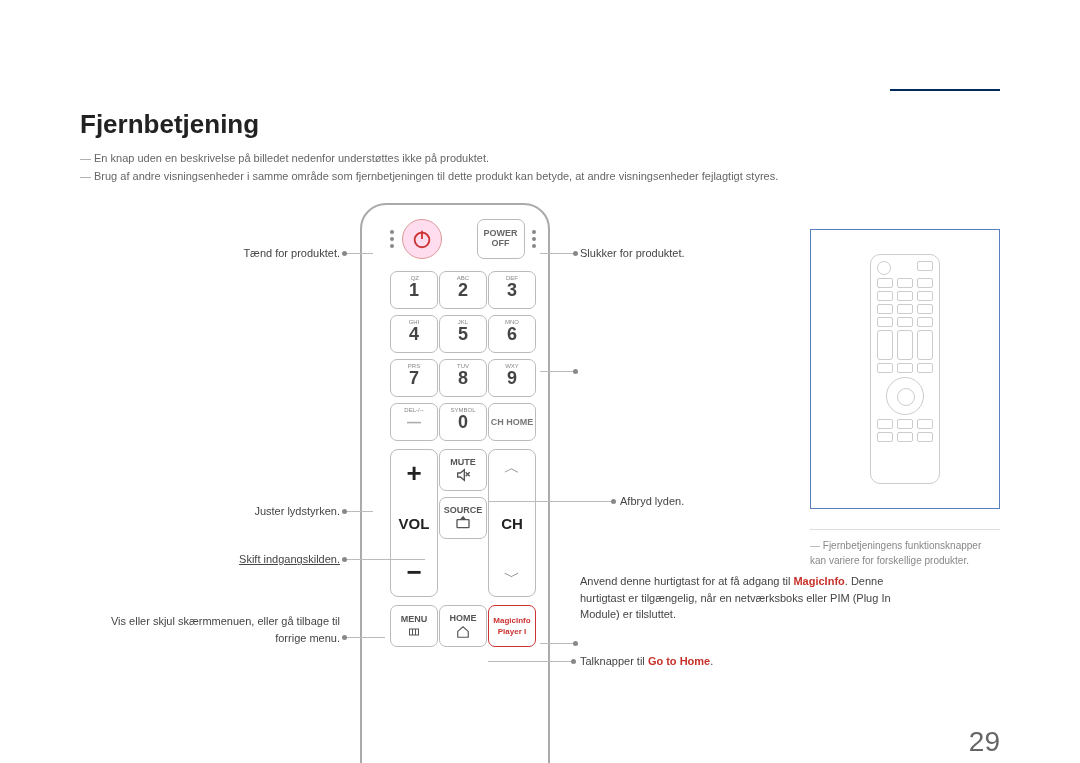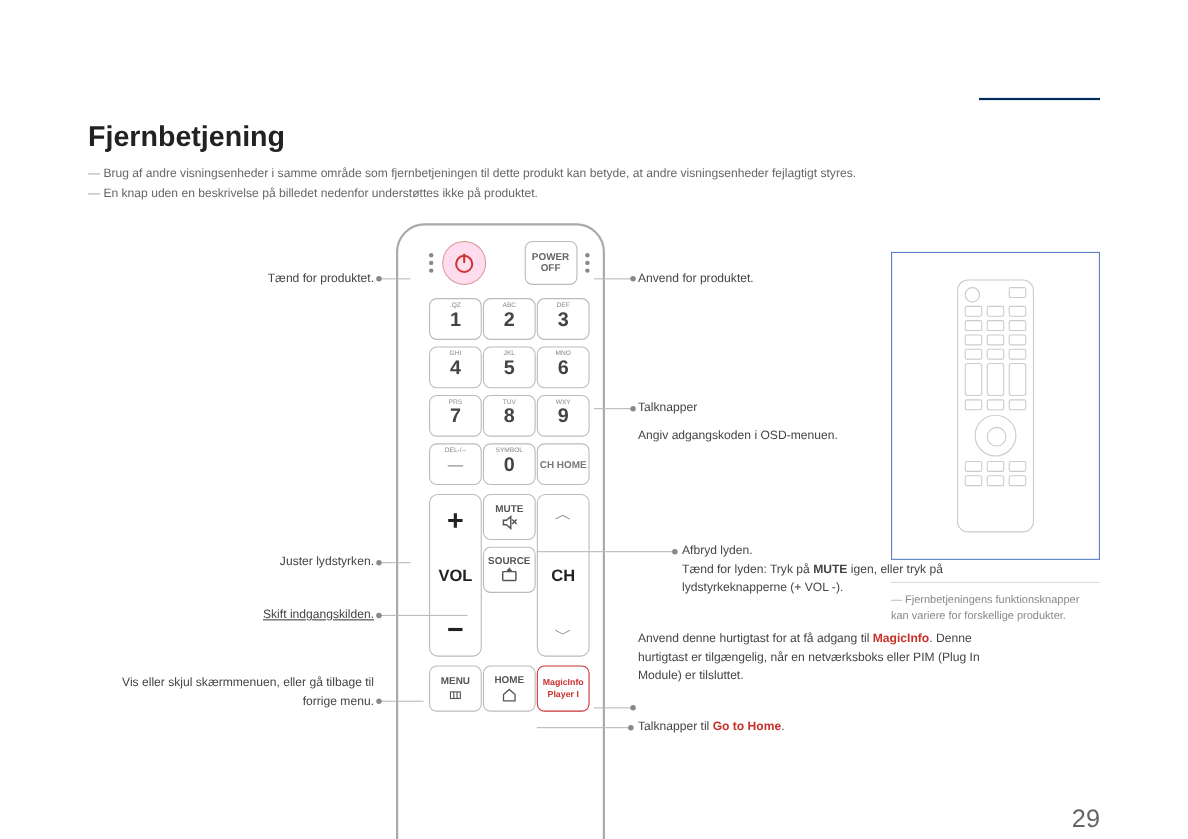--- a/index.html
+++ b/index.html
@@ -46,31 +46,31 @@
   .thumb { position:absolute; right:80px; top:210px; width:190px; height:280px; border:1.5px solid #5a7fbf; display:flex; align-items:center; justify-content:center; }
   .mini { width:70px; height:230px; border:1.5px solid #ccc; border-radius:10px; padding:6px; background:#fff; }
   .mini .r { display:flex; justify-content:space-between; margin-bottom:3px; }
   .mini .b { width:16px; height:10px; border:1px solid #ccc; border-radius:2px; }
   .mini .c { width:14px; height:14px; border:1px solid #ccc; border-radius:50%; }
   .mini .long { width:16px; height:30px; border:1px solid #ccc; border-radius:3px; }
   .mini .ring { width:38px; height:38px; border:1px solid #ccc; border-radius:50%; margin:4px auto; position:relative; }
   .mini .ring::after { content:''; position:absolute; top:10px; left:10px; width:16px; height:16px; border:1px solid #ccc; border-radius:50%; }
   .sidenote { position:absolute; right:80px; top:510px; width:190px; font-size:10px; color:#888; line-height:1.5; border-top:1px solid #ddd; padding-top:8px; }
   .sidenote .dash { color:#aaa; }
-  .pagenum { position:absolute; bottom:24px; right:80px; font-size:23px; color:#666; }
+  .pagenum { position:absolute; bottom:24px; right:80px; font-size:28px; color:#666; }
 </style>
 </head>
 <body>
 
 <div class="page">
   <div class="top-rule"></div>
   <h1>Fjernbetjening</h1>
   <div class="notes">
+    <div><span class="dash">―</span><span>En knap uden en beskrivelse på billedet nedenfor understøttes ikke på produktet.</span></div>
     <div><span class="dash">―</span><span>Brug af andre visningsenheder i samme område som fjernbetjeningen til dette produkt kan betyde, at andre visningsenheder fejlagtigt styres.</span></div>
-    <div><span class="dash">―</span><span>En knap uden en beskrivelse på billedet nedenfor understøttes ikke på produktet.</span></div>
   </div>
 
   <div class="content">
 
     <div class="remote">
       <div class="row" style="align-items:center;">
         <div class="dotcol">
             <div class="dot"></div>
             <div class="dot"></div>
             <div class="dot"></div>
@@ -207,32 +207,27 @@
 
     <div class="callout left" style="left:0; top:300px; width:260px;">Juster lydstyrken.</div>
     <div class="leader rev" style="left:265px; top:308px; width:28px;"></div>
 
     <div class="callout left" style="left:0; top:348px; width:260px;text-decoration:underline;">Skift indgangskilden.</div>
     <div class="leader rev" style="left:265px; top:356px; width:80px;"></div>
 
     <div class="callout left" style="left:0; top:410px; width:260px;">Vis eller skjul skærmmenuen, eller gå tilbage til forrige menu.</div>
     <div class="leader rev" style="left:265px; top:434px; width:40px;"></div>
 
-    <div class="callout right" style="left:500px; top:42px; width:300px;">Anvend for produktet.</div>
+    <div class="callout right" style="left:500px; top:42px; width:300px;">Slukker for produktet.</div>
     <div class="leader" style="left:460px; top:50px; width:35px;"></div>
 
-    <div class="callout right" style="left:500px; top:160px; width:320px;">
-      <div>Talknapper</div>
-      <div style="margin-top:8px;">Angiv adgangskoden i OSD-menuen.</div>
-    </div>
     <div class="leader" style="left:460px; top:168px; width:35px;"></div>
 
     <div class="callout right" style="left:540px; top:290px; width:300px;">
       <div>Afbryd lyden.</div>
-      <div><span>Tænd for lyden: Tryk på </span><span class="bold">MUTE</span><span> igen, eller tryk på lydstyrkeknapperne (+  VOL  -).</span></div>
     </div>
     <div class="leader" style="left:408px; top:298px; width:125px;"></div>
 
     <div class="callout right" style="left:500px; top:370px; width:320px;">
       <span>Anvend denne hurtigtast for at få adgang til </span><span class="red">MagicInfo</span><span>. Denne hurtigtast er tilgængelig, når en netværksboks eller PIM (Plug In Module) er tilsluttet.</span>
     </div>
     <div class="leader" style="left:460px; top:440px; width:35px;"></div>
 
     <div class="callout right" style="left:500px; top:450px; width:300px;">
       <span>Talknapper til </span><span class="red">Go to Home</span><span>.</span>

